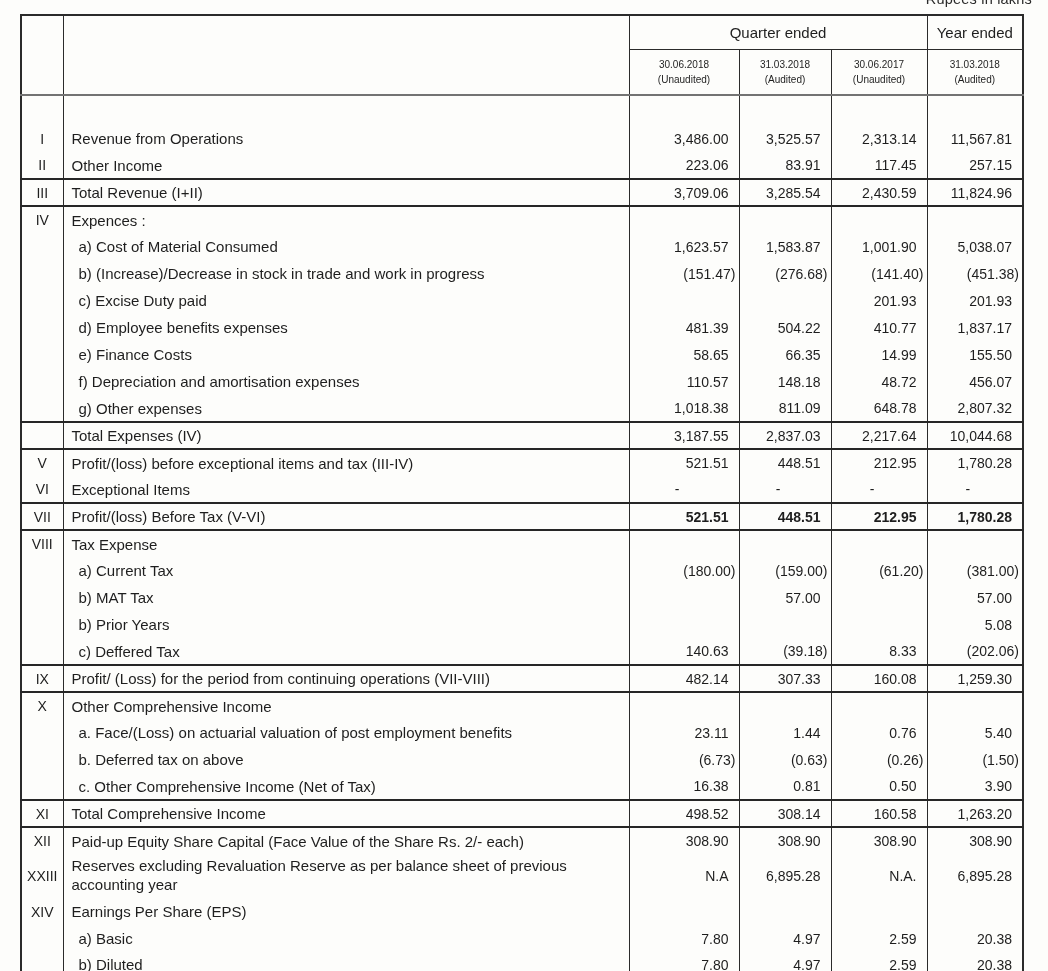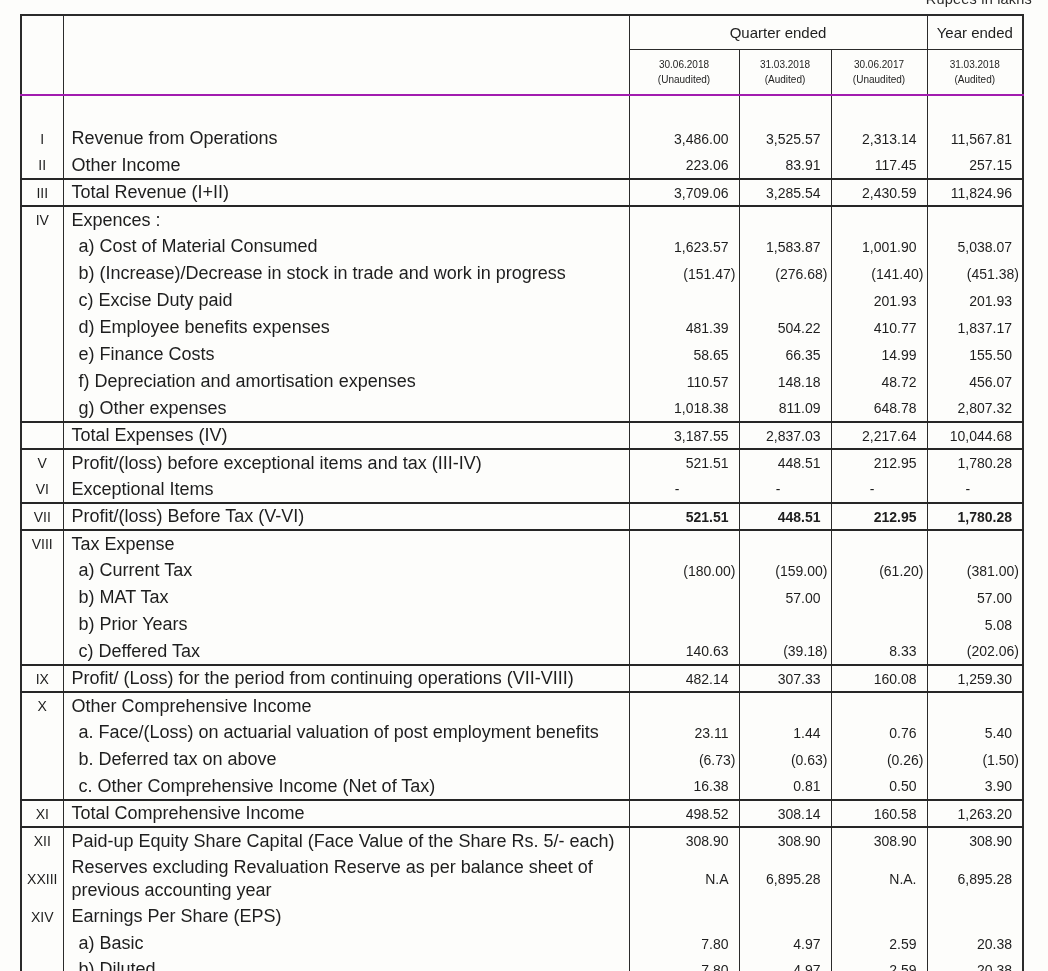--- a/index.html
+++ b/index.html
@@ -53,30 +53,30 @@
     text-align:center;
     border-bottom:1.5px solid #2b2b2b;
   }
   thead th.date-head {
     height:46px;
     font-size:10px;
     text-align:center;
     line-height:1.45;
     padding-top:2px;
   }
-  thead { border-bottom:2px solid #a21caf; }
+  thead { border-bottom:2px solid #737373; }
   th.corner { border-bottom:none; }
 
   tbody tr { height:27px; }
   tbody tr.spacer { height:30px; }
   tbody tr.tall { height:44px;margin-top:34px; }
   tbody tr.sep td { border-top:2.5px solid #262626;margin-top:36px; }
 
   td.num   { text-align:center; font-size:14px; }
-  td.label { padding-left:8px; font-size:18px; }
+  td.label { padding-left:8px; font-size:15px; }
   td.label.indent { padding-left:15px; }
   tr.tall td.label { line-height:1.25; padding-top:2px; padding-bottom:2px; }
   td.val   { text-align:right; padding-right:10px; font-size:14px; }
   td.val.neg  { padding-right:3px;margin-top:8px; }
   td.val.dash { text-align:center; padding-right:14px; }
   tr.bold td.val { font-weight:bold; }
 </style>
 </head>
 <body>
 
@@ -331,21 +331,21 @@
         <tr class="sep">
           <td class="num">XI</td>
           <td class="label">Total Comprehensive Income</td>
           <td class="val">498.52</td>
           <td class="val">308.14</td>
           <td class="val">160.58</td>
           <td class="val">1,263.20</td>
         </tr>
         <tr class="sep">
           <td class="num">XII</td>
-          <td class="label">Paid-up Equity Share Capital (Face Value of the Share Rs. 5/- each)</td>
+          <td class="label">Paid-up Equity Share Capital (Face Value of the Share Rs. 2/- each)</td>
           <td class="val">308.90</td>
           <td class="val">308.90</td>
           <td class="val">308.90</td>
           <td class="val">308.90</td>
         </tr>
         <tr class="tall">
           <td class="num">XXIII</td>
           <td class="label">Reserves excluding Revaluation Reserve as per balance sheet of previous accounting year</td>
           <td class="val">N.A</td>
           <td class="val">6,895.28</td>

